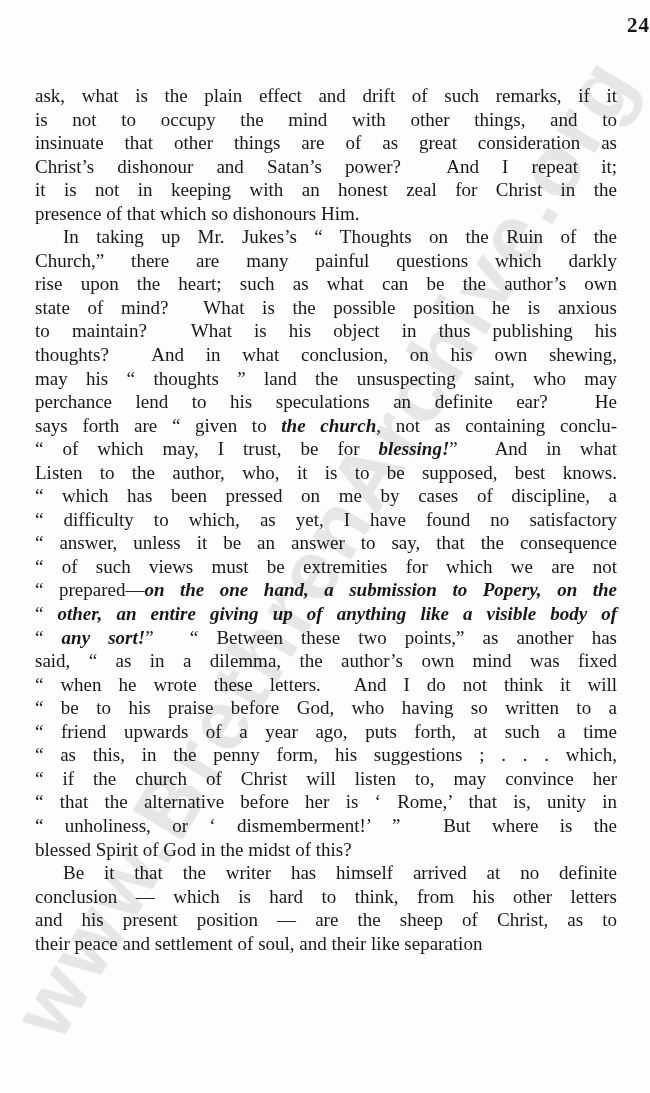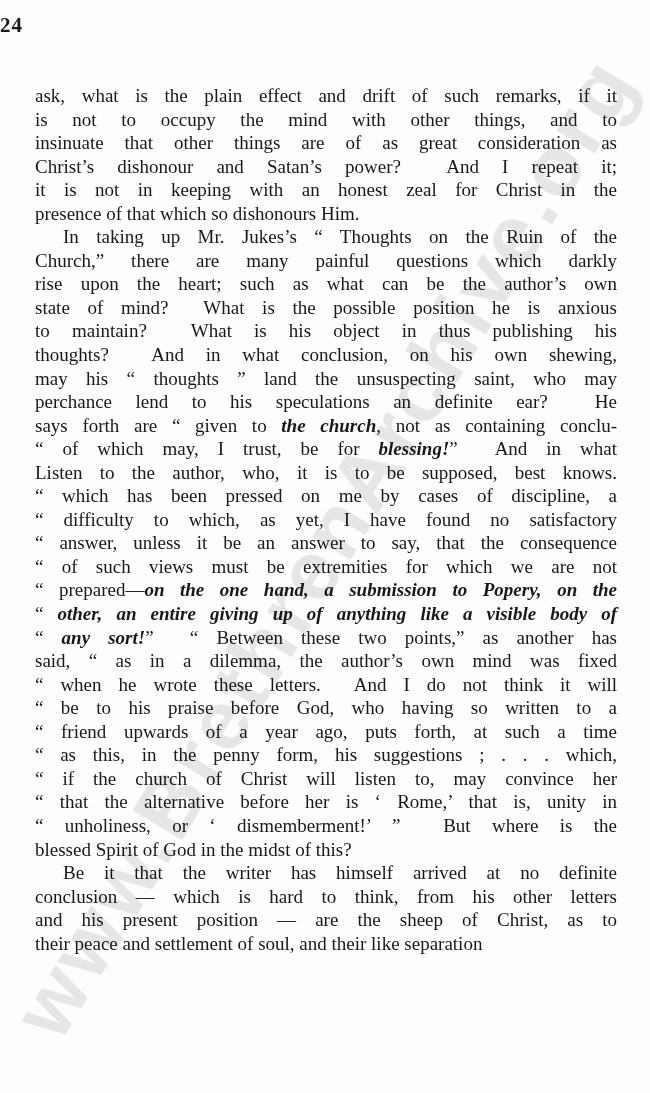--- a/index.html
+++ b/index.html
@@ -28,21 +28,21 @@
     white-space: nowrap;
     color: rgba(110, 110, 110, 0.16);
     z-index: 0;
     user-select: none;
   }
   .pageno {
     position: absolute;
     top: 13px;
     left: 0;
     width: 650px;
-    text-align: left;
+    text-align: right;
     font-size: 21px;
     font-weight: bold;
     letter-spacing: 1px;
     z-index: 1;
   }
   .textblock {
     position: absolute;
     top: 57px;
     left: 35px;
     width: 582px;

